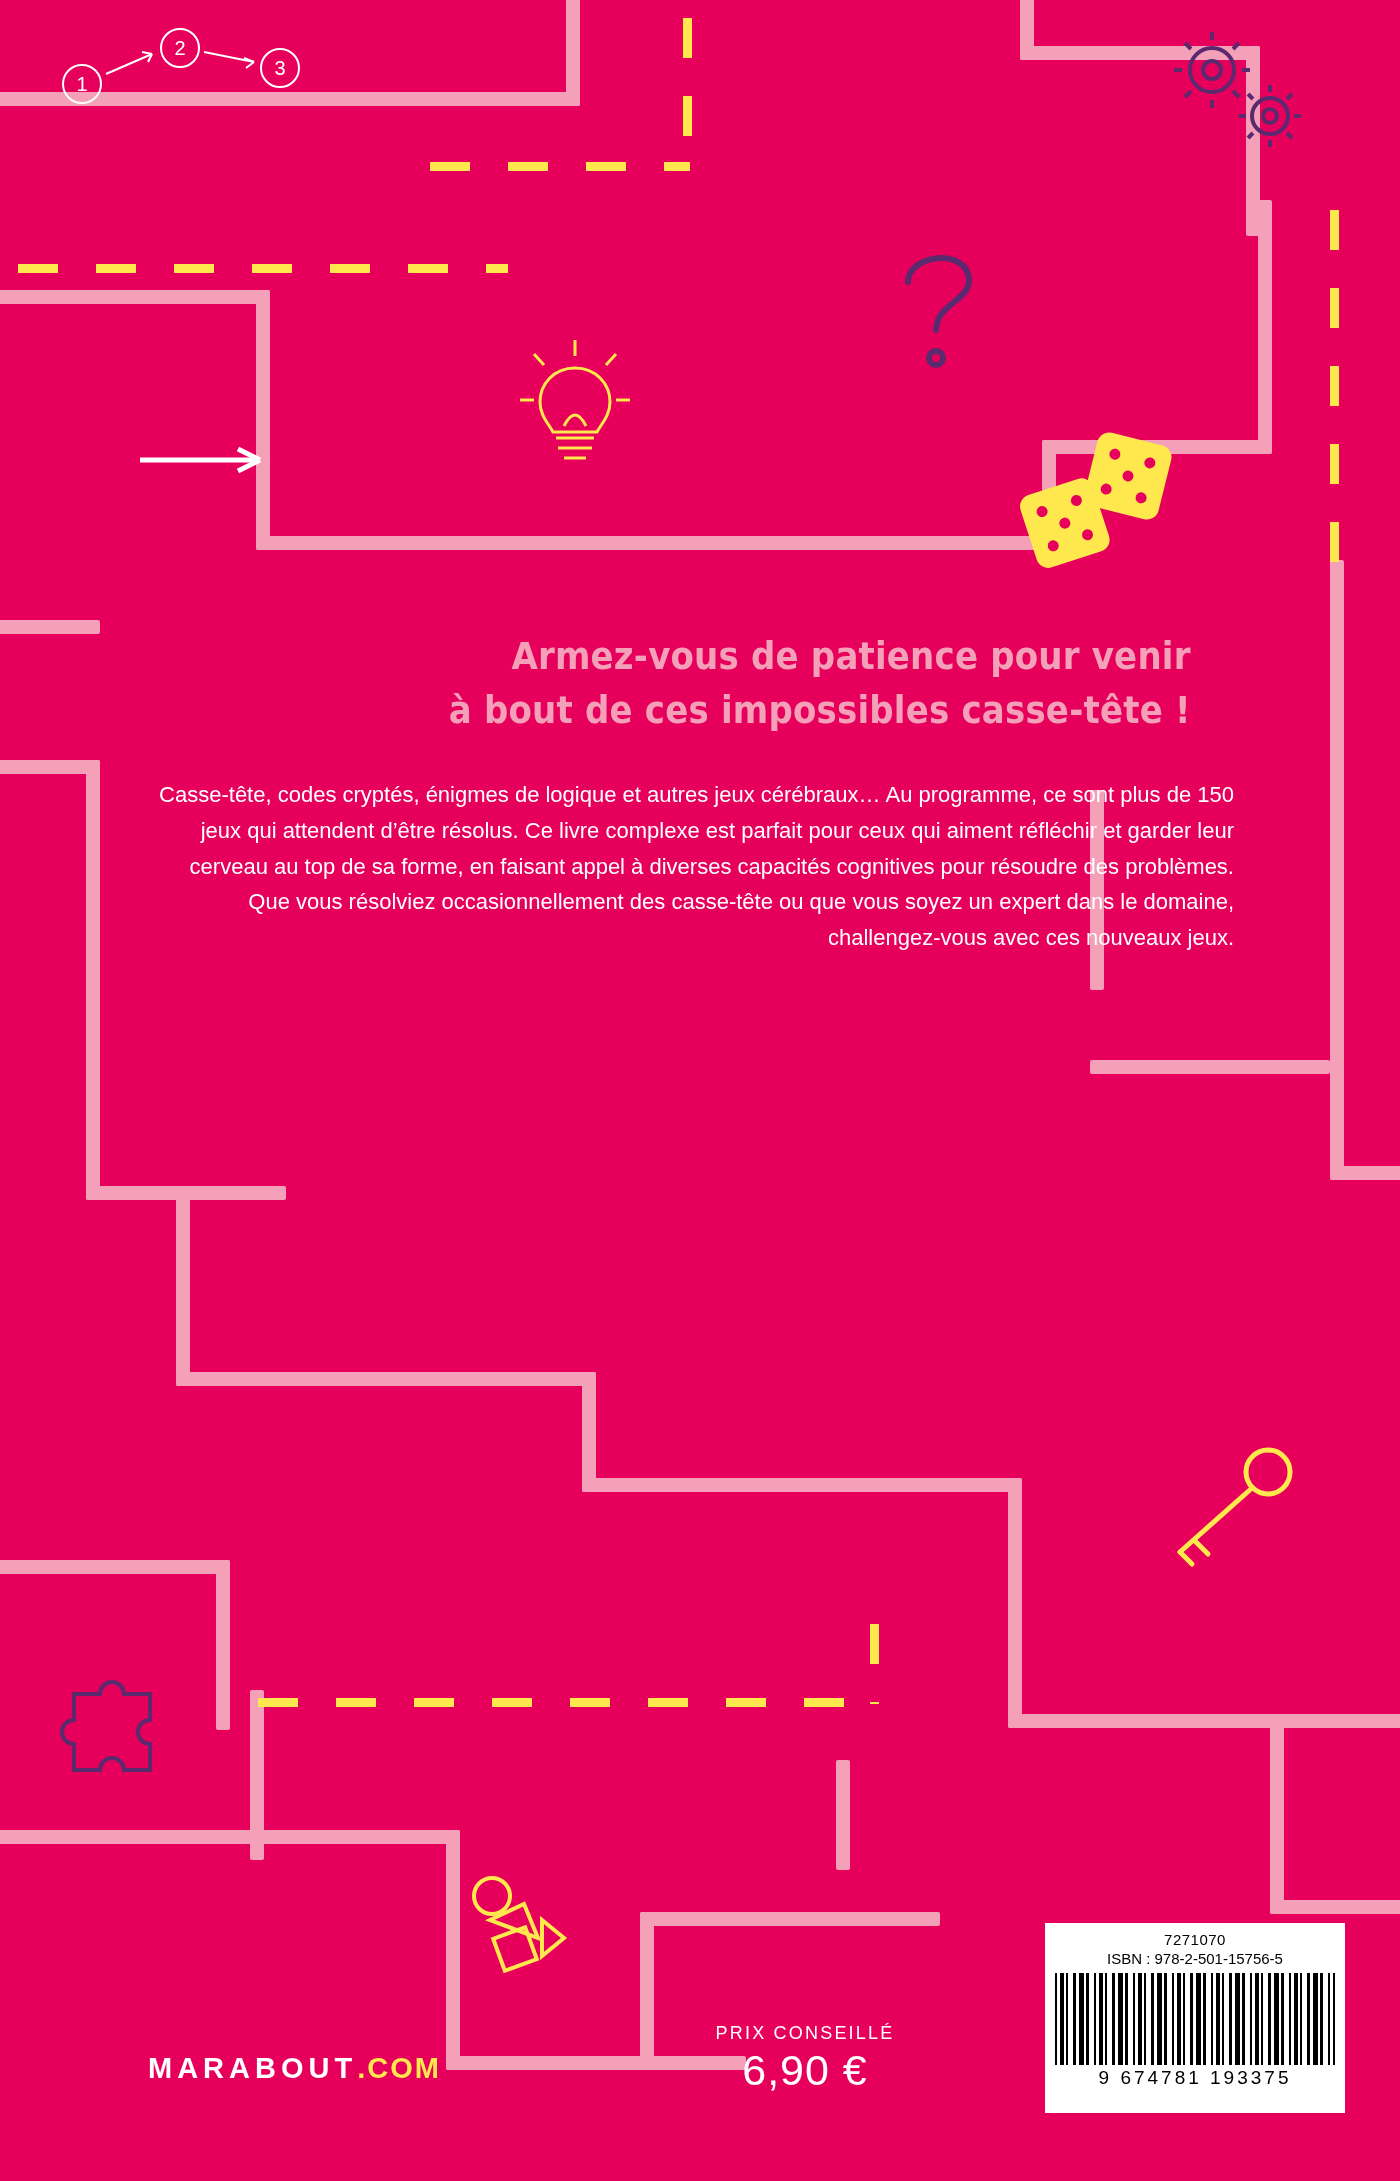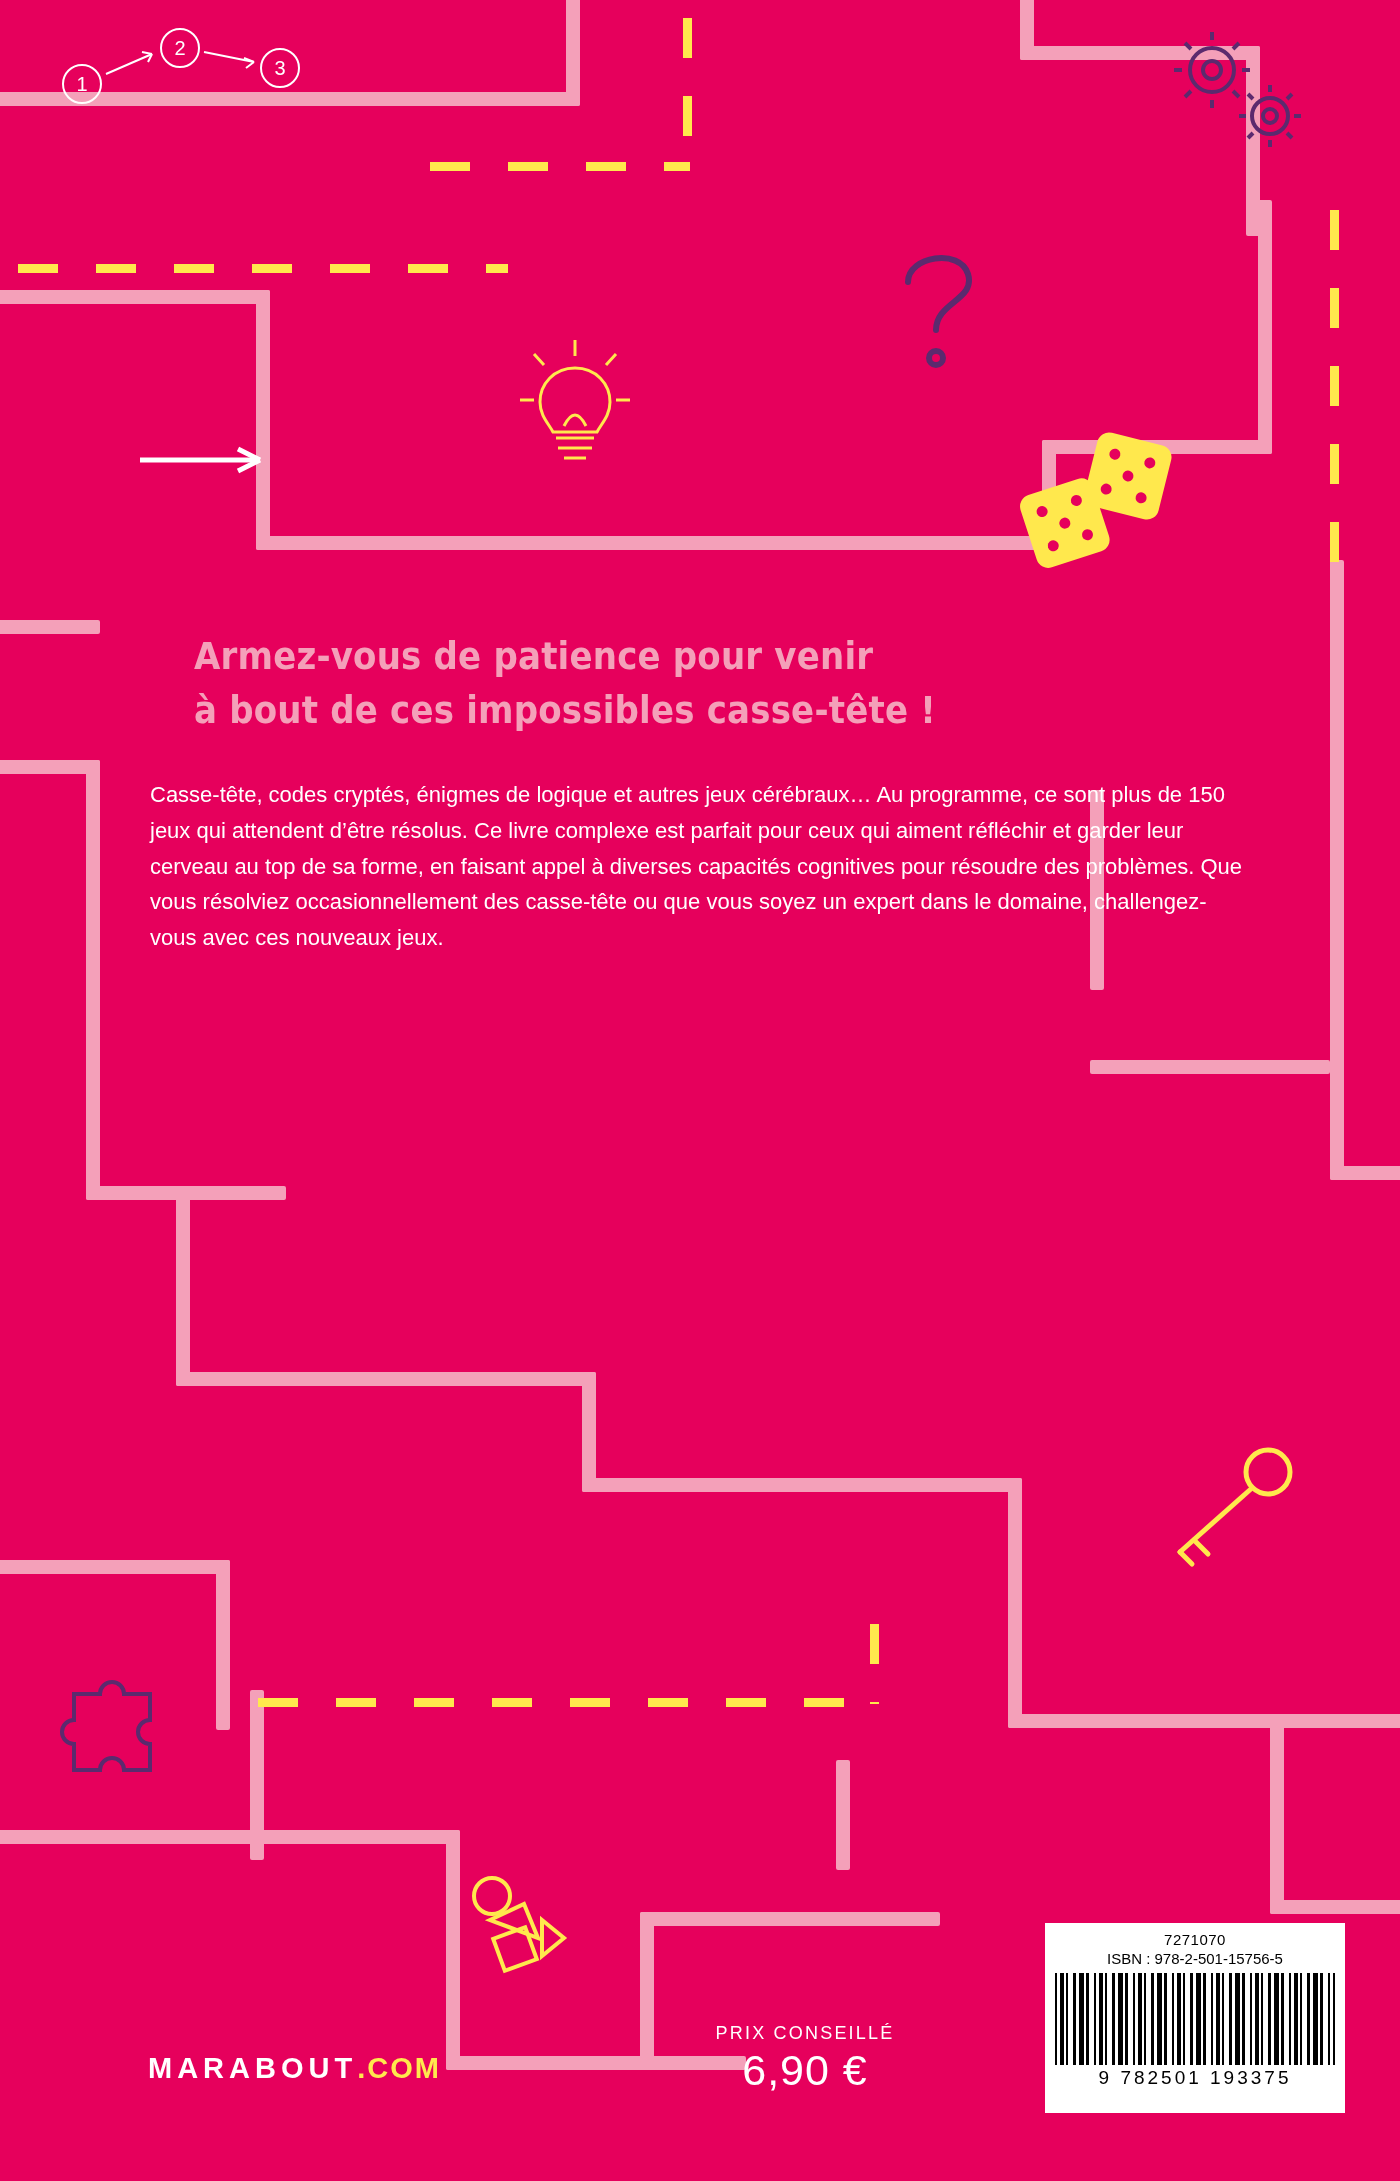--- a/index.html
+++ b/index.html
@@ -35,23 +35,23 @@
 
   
   .doodle {
     position: absolute;
   }
 
   
   .text-wrap {
     position: absolute;
     left: 0;
-    right: 0;
+    right: 16px;
     top: 630px;
-    text-align: left;
+    text-align: right;
     padding: 0 150px;
     box-sizing: border-box;
   }
   .headline {
     color: #f4a0b9;
     font-family: "DejaVu Sans", sans-serif;
     font-weight: bold;
     font-size: 37px;
     line-height: 1.45;
     letter-spacing: 0.2px;
@@ -283,16 +283,16 @@
 
   <div class="price-block">
     <div class="price-label">PRIX CONSEILLÉ</div>
     <div class="price-value">6,90 €</div>
   </div>
 
   <div class="barcode-box">
     <div class="barcode-num">7271070</div>
     <div class="barcode-isbn">ISBN : 978-2-501-15756-5</div>
     <div class="bars"></div>
-    <div class="bar-digits">9 782501 193375</div>
+    <div class="bar-digits">9 674781 193375</div>
   </div>
 
 </div>
 
 </body></html>

